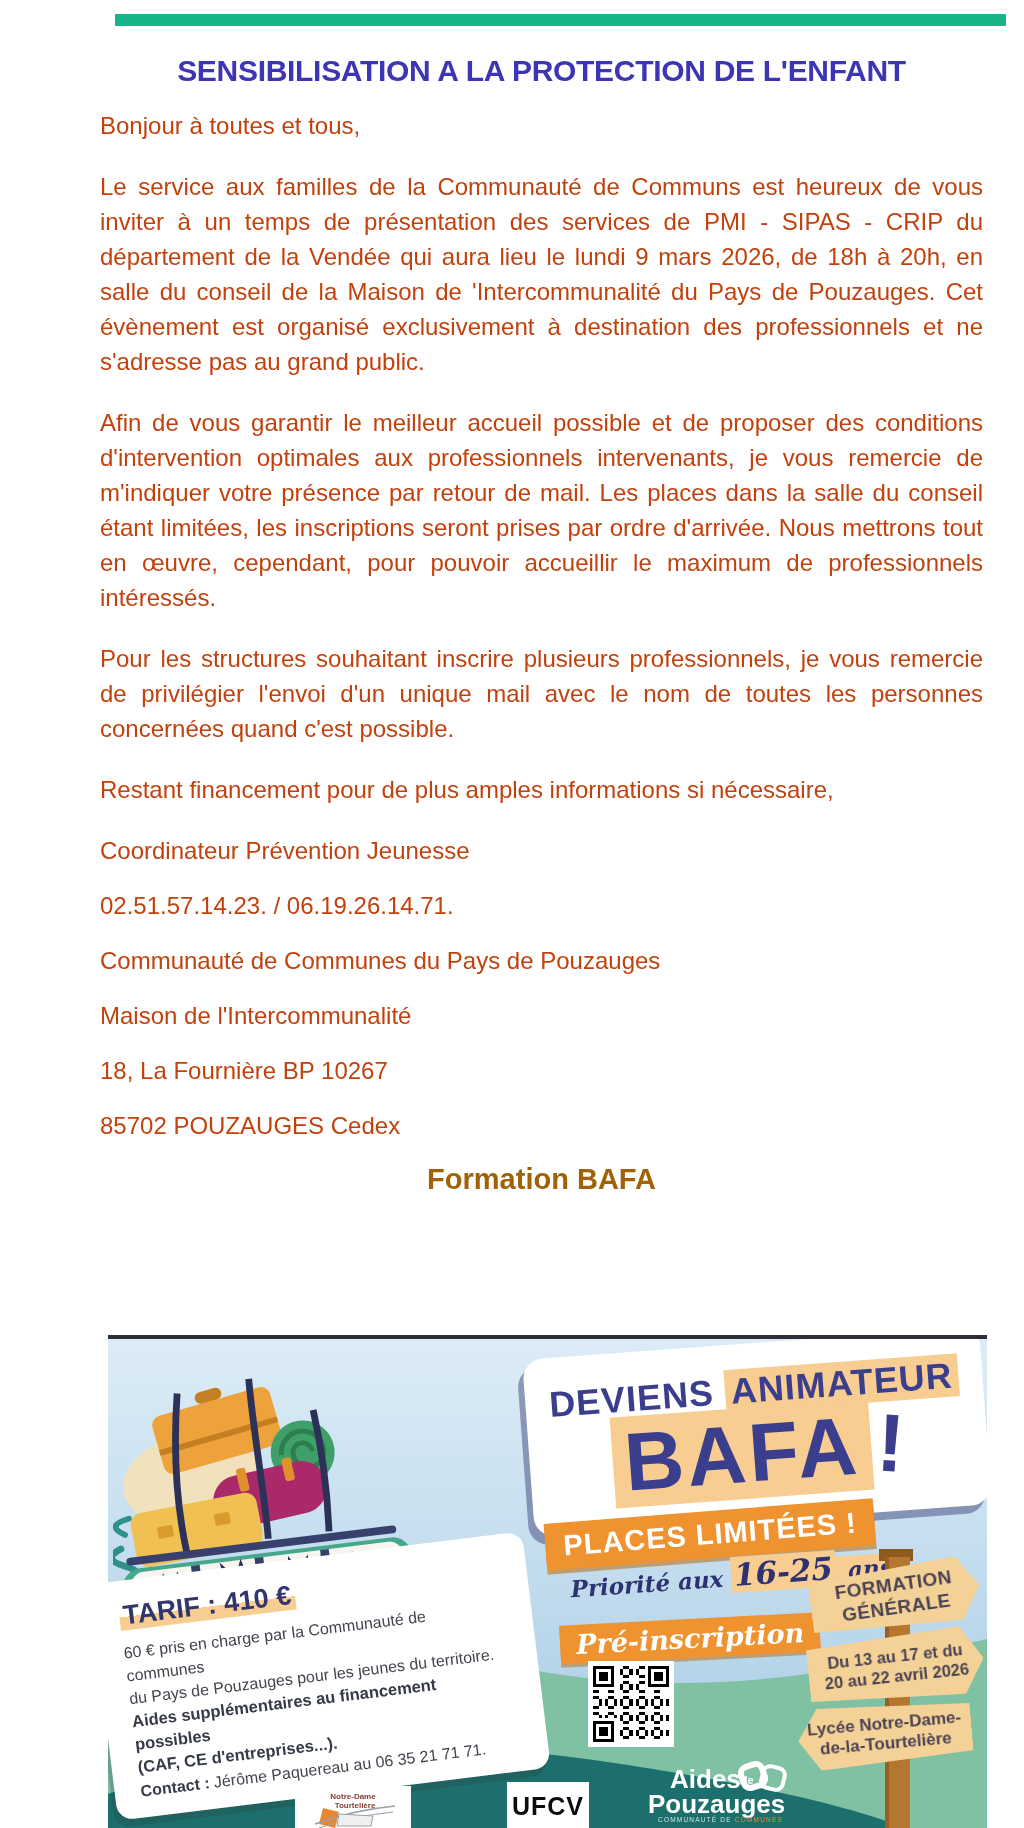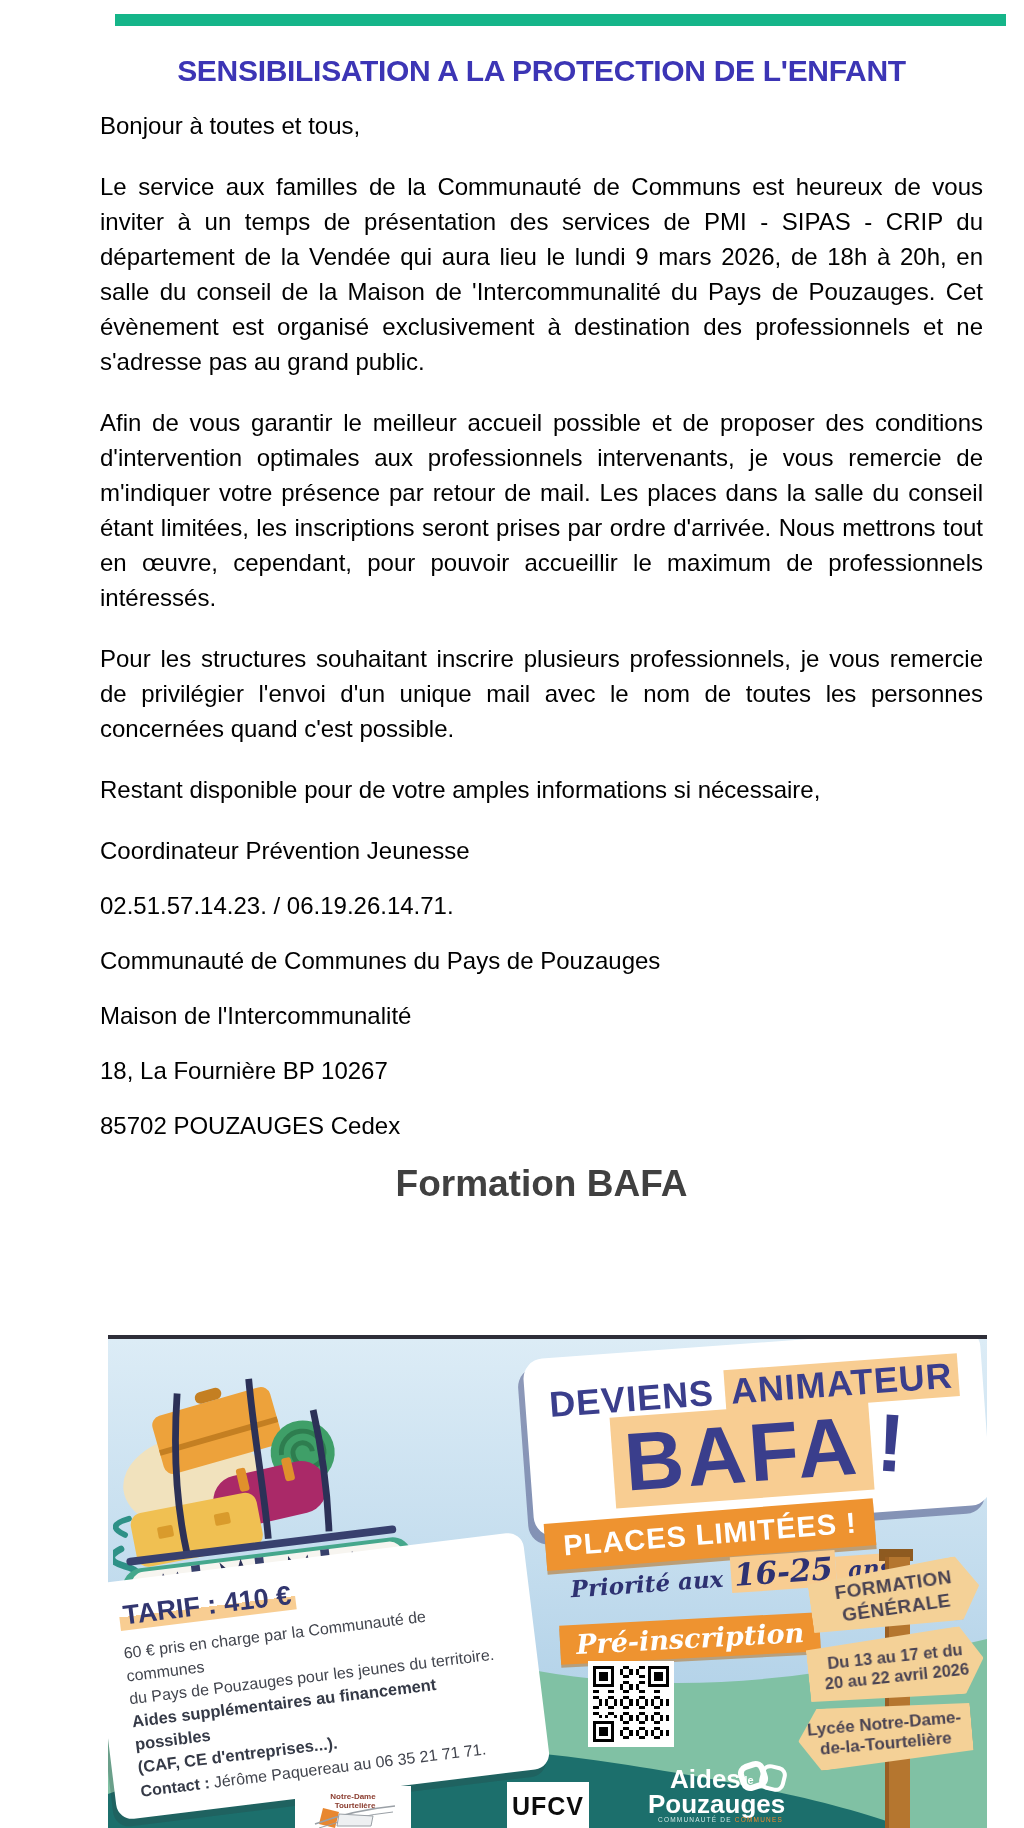--- a/index.html
+++ b/index.html
@@ -2,24 +2,24 @@
 <html><head>
 <meta charset="utf-8">
 <style>
   html,body{margin:0;padding:0;background:#ffffff;}
   .page{position:relative;width:1024px;height:1828px;overflow:hidden;background:#ffffff;
         font-family:"Liberation Sans",sans-serif;color:#1e1e1e;}
   .topbar{position:absolute;left:115px;top:14px;width:891px;height:12px;background:#15b589;}
   .col{position:absolute;left:100px;top:40px;width:883px;}
   h1.title{margin:14px 0 20px 0;text-align:center;font-size:30px;font-weight:700;
            letter-spacing:-0.3px;color:#3c35b5;}
-  p{margin:0 0 26px 0;font-size:24px;line-height:35px;color:#000000;}
+  p{margin:0 0 26px 0;font-size:24px;line-height:35px;color:#c2410c;}
   p.just{text-align:justify;}
   p.sig{margin:0 0 20px 0;}
-  h2.subtitle{margin:8px 0 0 0;text-align:center;font-size:37px;font-weight:700;color:#404040;}
+  h2.subtitle{margin:8px 0 0 0;text-align:center;font-size:29px;font-weight:700;color:#a16207;}
 
   
   .poster{position:absolute;left:108px;top:1335px;width:879px;height:493px;overflow:hidden;
           border-top:4px solid #2e2e38;background:linear-gradient(180deg,#dcecf6 0%,#c4ddee 45%,#a3c8e3 100%);}
   .poster svg.hills{position:absolute;left:0;top:0;}
 
   .headline-card{position:absolute;left:420px;top:4px;width:458px;height:178px;background:#ffffff;
                  border-radius:20px;transform:rotate(-4.2deg);
                  box-shadow:-6px 8px 0 rgba(48,53,110,0.45);text-align:center;}
   .hl1{margin-top:26px;font-size:36px;font-weight:800;letter-spacing:1px;color:#3a3e8c;}
@@ -88,21 +88,21 @@
 
   <div class="topbar"></div>
 
   <div class="col">
     <h1 class="title">SENSIBILISATION A LA PROTECTION DE L'ENFANT</h1>
 
     <p>Bonjour à toutes et tous,</p>
     <p class="just">Le service aux familles de la Communauté de Communs est heureux de vous inviter à un temps de présentation des services de PMI - SIPAS - CRIP du département de la Vendée qui aura lieu le lundi 9 mars 2026, de 18h à 20h, en salle du conseil de la Maison de 'Intercommunalité du Pays de Pouzauges. Cet évènement est organisé exclusivement à destination des professionnels et ne s'adresse pas au grand public.</p>
     <p class="just">Afin de vous garantir le meilleur accueil possible et de proposer des conditions d'intervention optimales aux professionnels intervenants, je vous remercie de m'indiquer votre présence par retour de mail. Les places dans la salle du conseil étant limitées, les inscriptions seront prises par ordre d'arrivée. Nous mettrons tout en œuvre, cependant, pour pouvoir accueillir le maximum de professionnels intéressés.</p>
     <p class="just">Pour les structures souhaitant inscrire plusieurs professionnels, je vous remercie de privilégier l'envoi d'un unique mail avec le nom de toutes les personnes concernées quand c'est possible.</p>
-    <p>Restant disponible pour de votre amples informations si nécessaire,</p>
+    <p>Restant financement pour de plus amples informations si nécessaire,</p>
     <p class="sig">Coordinateur Prévention Jeunesse</p>
     <p class="sig">02.51.57.14.23. / 06.19.26.14.71.</p>
     <p class="sig">Communauté de Communes du Pays de Pouzauges</p>
     <p class="sig">Maison de l'Intercommunalité</p>
     <p class="sig">18, La Fournière BP 10267</p>
     <p class="sig">85702 POUZAUGES Cedex</p>
 
     <h2 class="subtitle">Formation BAFA</h2>
   </div>
 

